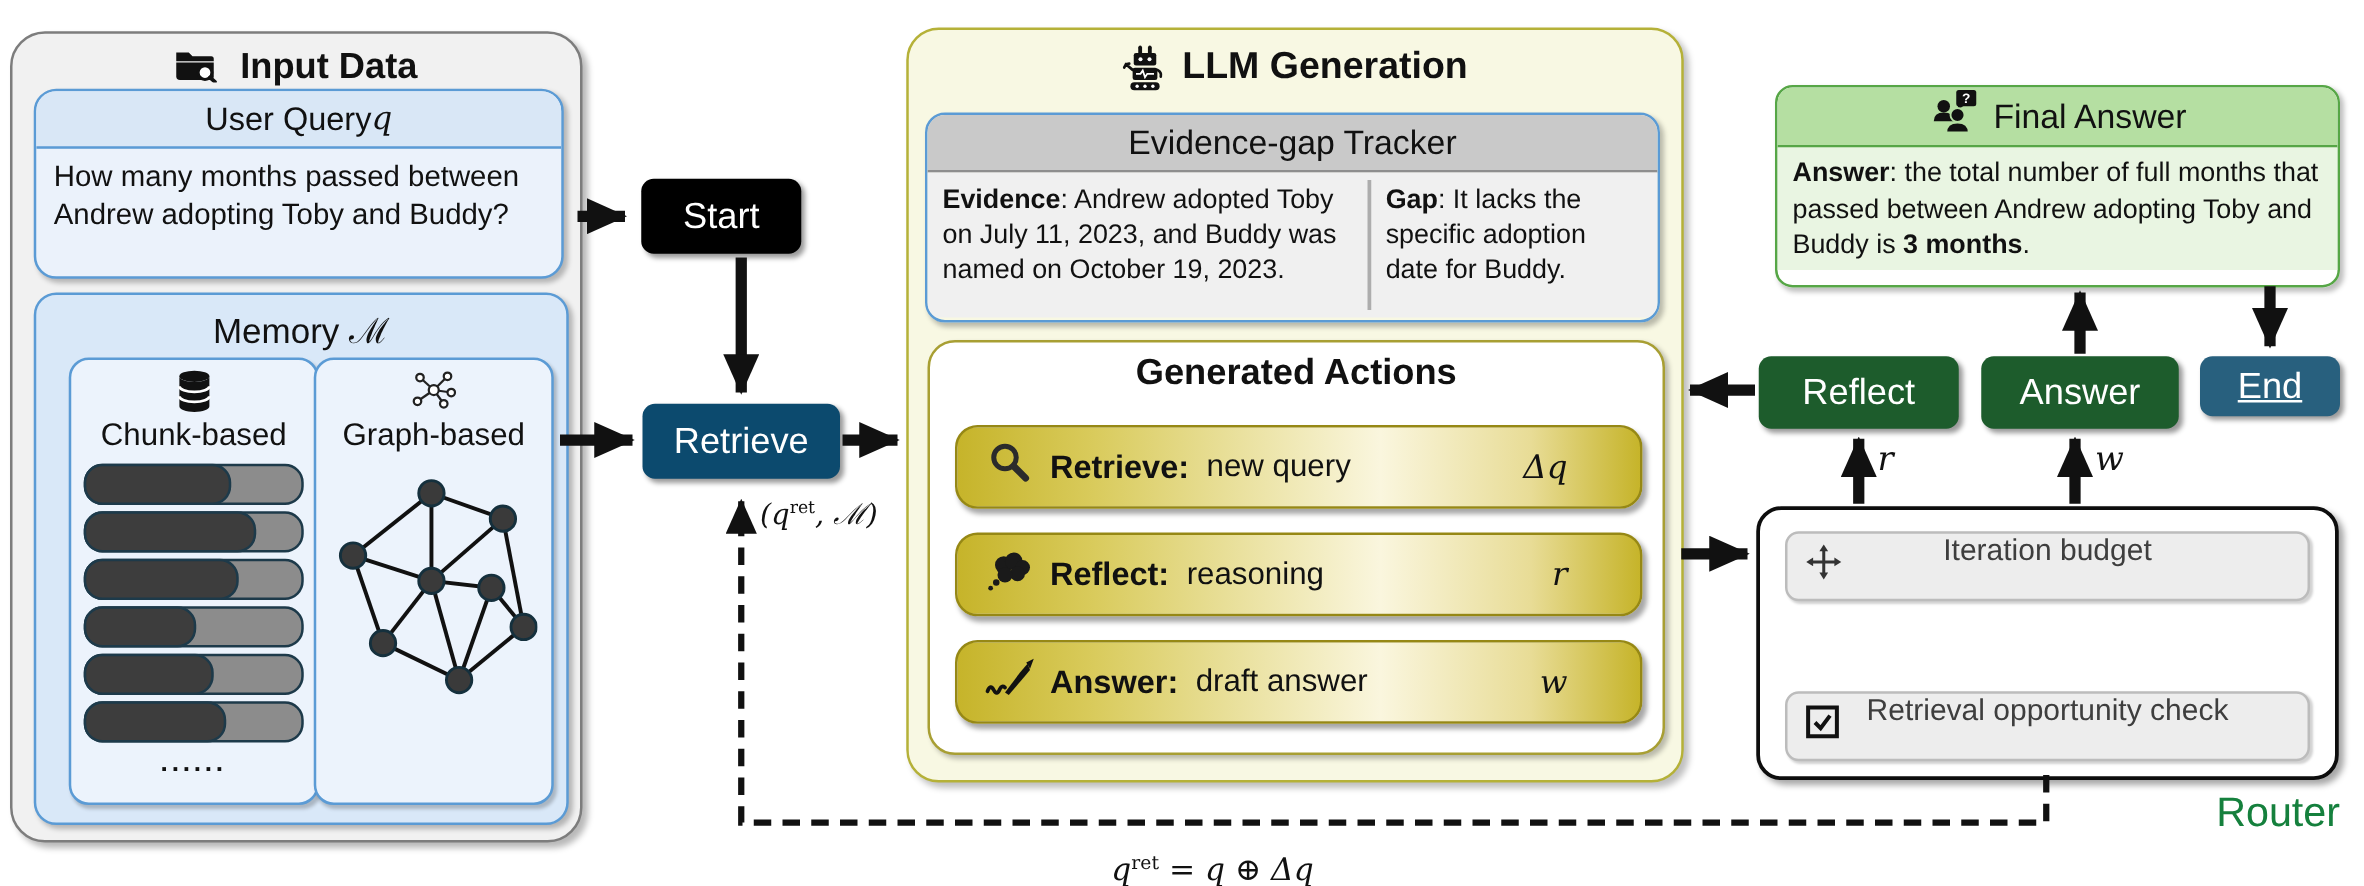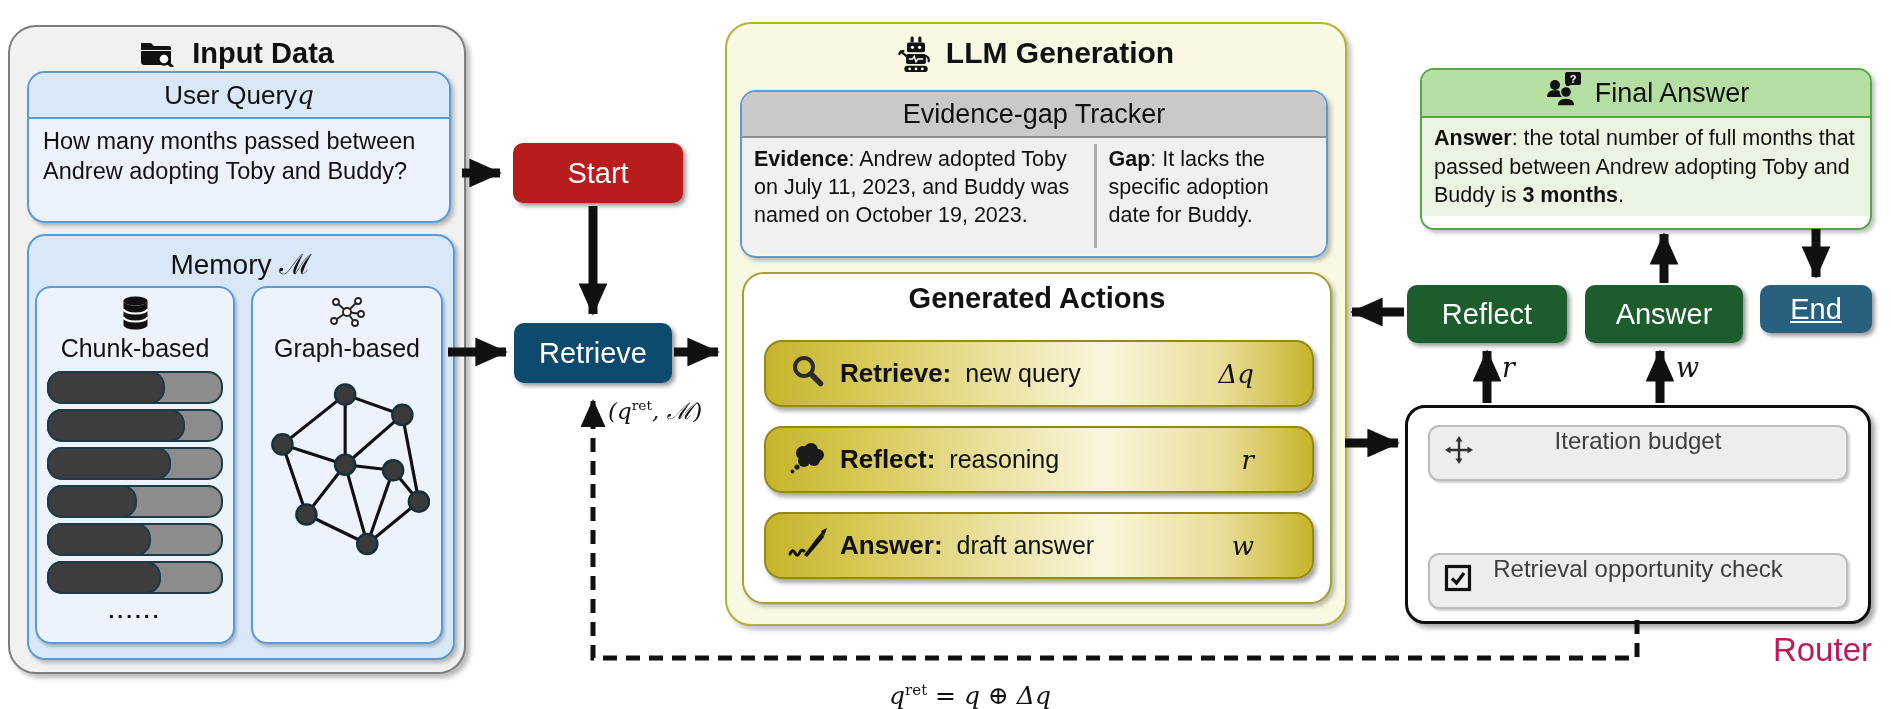--- a/index.html
+++ b/index.html
@@ -18,35 +18,35 @@
   .bluebox{border:2.2px solid #5b9bd5;border-radius:18px;overflow:hidden;
            box-shadow:3px 3px 4px rgba(0,0,0,0.25);}
   .uq{left:17px;top:44px;width:420px;height:148px;background:#ebf2fb;}
   .uq-head{height:44px;background:#d9e7f6;border-bottom:2px solid #5b9bd5;
            display:flex;align-items:center;justify-content:center;font-size:26px;}
   .uq-body{padding:7px 14px;font-size:23.5px;line-height:1.28;}
   .mem{left:17px;top:207px;width:424px;height:422px;background:#d9e8f8;}
   .mem-title{top:8px;left:0;width:100%;text-align:center;font-size:28px;}
   .subbox{background:#ecf3fc;border:2.2px solid #5b9bd5;border-radius:16px;
           box-shadow:2px 3px 3px rgba(0,0,0,0.22);}
-  .chunk{left:6px;top:50px;width:196px;height:354px;}
+  .chunk{left:26px;top:50px;width:196px;height:354px;}
   .graph{left:222px;top:50px;width:188px;height:354px;}
   .subbox .icon-row{width:100%;text-align:center;margin-top:8px;height:36px;}
   .sub-label{width:100%;text-align:center;font-size:25px;margin-top:2px;}
   .bars{margin:8px 10px 0 10px;}
   .bar{position:relative;height:29px;margin-bottom:5px;background:#8c8c8c;
        border:2px solid #1d3a4a;border-radius:15px;}
   .bar-fill{position:absolute;left:-2px;top:-2px;height:29px;background:#3d3d3d;
             border:2px solid #1d3a4a;border-radius:15px;}
   .dots{width:100%;text-align:center;font-size:21px;font-weight:bold;letter-spacing:3px;}
 
   
   .node{display:flex;align-items:center;justify-content:center;color:#fff;
         font-size:29px;border-radius:10px;box-shadow:3px 3px 4px rgba(0,0,0,0.4);}
-  .n-start{left:513px;top:143px;width:170px;height:60px;background:#b91c1c;}
+  .n-start{left:513px;top:143px;width:128px;height:60px;background:#000000;}
   .n-retrieve{left:514px;top:323px;width:158px;height:60px;background:#0c4a6e;}
   .n-reflect{left:1407px;top:285px;width:160px;height:58px;background:#1d5c2c;}
   .n-answer{left:1585px;top:285px;width:158px;height:58px;background:#1d5c2c;}
   .n-end{left:1760px;top:285px;width:112px;height:48px;background:#28607e;text-decoration:underline;}
 
   
   .llm{left:725px;top:22px;width:618px;height:600px;background:#f8f8e3;
        border:2.5px solid #b5b138;border-radius:26px;
        box-shadow:4px 4px 5px rgba(0,0,0,0.25);}
   .llm-title{top:12px;left:0;width:100%;display:flex;align-items:flex-start;
@@ -84,21 +84,21 @@
   
   .router{left:1405px;top:405px;width:460px;height:213px;background:#fff;
           border:3.5px solid #0d0d0d;border-radius:20px;
           box-shadow:4px 4px 5px rgba(0,0,0,0.35);}
   .r-item{position:absolute;left:20px;width:416px;height:52px;background:#ededed;
           border:2px solid #bcbcbc;border-radius:11px;display:flex;
           justify-content:center;font-size:24px;color:#3e3e3e;
           box-shadow:2px 2px 2px rgba(0,0,0,0.18);}
   .ri-1{top:17px;} .ri-2{top:81px;} .ri-3{top:145px;}
   .r-item .r-icon{position:absolute;left:14px;top:50%;transform:translateY(-50%);}
-  .router-label{left:1740px;top:631px;width:132px;text-align:right;font-size:33px;color:#be185d;}
+  .router-label{left:1740px;top:631px;width:132px;text-align:right;font-size:33px;color:#15803d;}
 
   
   .lbl{font-size:24px;}
   .lbl-qret{left:608px;top:394px;font-size:23px;}
   .lbl-r{left:1502px;top:352px;font-size:27px;}
   .lbl-w{left:1676px;top:352px;font-size:27px;}
   .lbl-loop{left:820px;top:681px;width:300px;text-align:center;font-size:25px;}
 
   svg.overlay{position:absolute;left:0;top:0;pointer-events:none;}
 </style>

